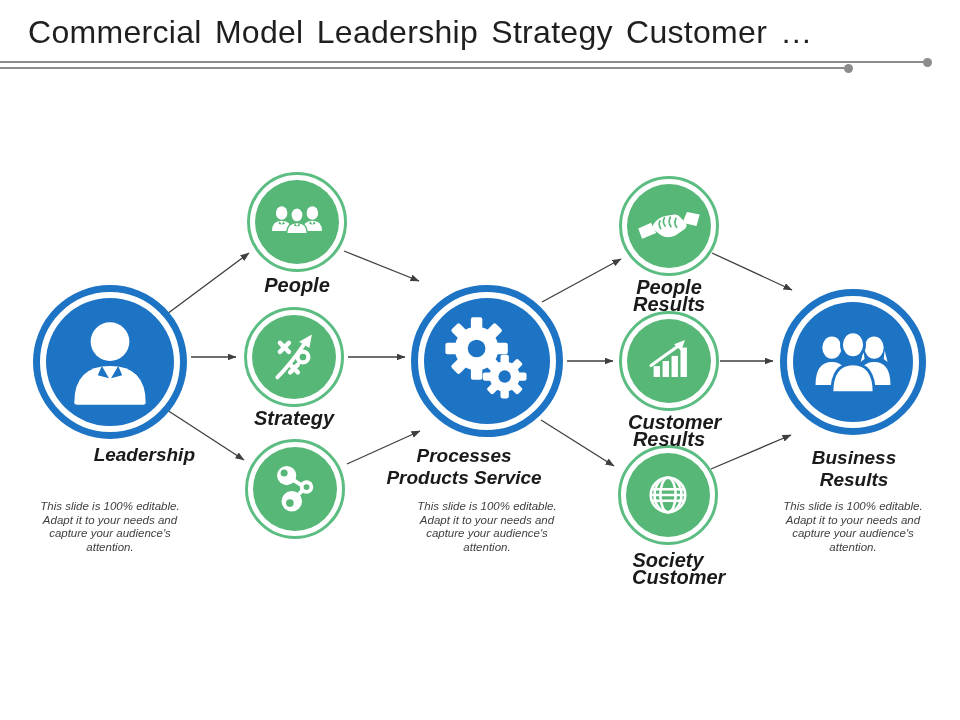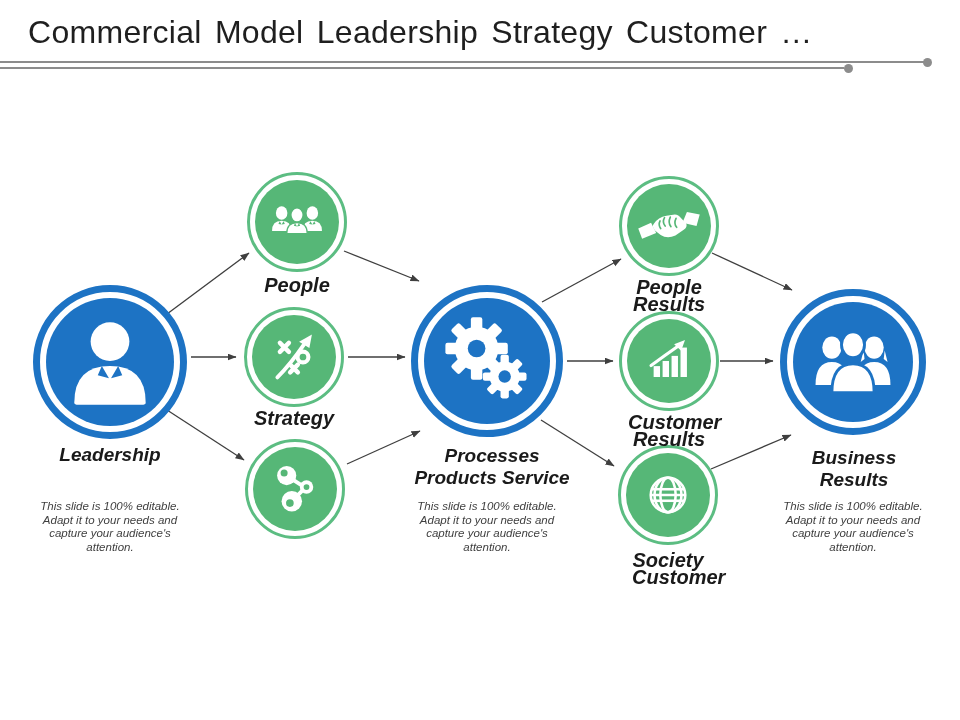--- a/index.html
+++ b/index.html
@@ -42,22 +42,22 @@
   .n-people-results{left:619px;top:176px;}
   .n-customer-results{left:619px;top:311px;}
   .n-society-results{left:618px;top:445px;}
   .green-node{width:100px;height:100px;}
   .green-node .disc{width:84px;height:84px;}
   
   .lbl{position:absolute;z-index:3;transform:translateX(-50%);text-align:center;
        font-weight:700;font-style:italic;color:#1a1a1a;}
   .lbl-big{font-size:19px;line-height:22px;}
   .lbl-small{font-size:20px;line-height:17px;}
-  .l-leadership{left:110px;top:444px;width:170px;}
-  .l-processes{left:492px;top:445px;width:168px;}
+  .l-leadership{left:110px;top:444px;width:170px;text-align:right;}
+  .l-processes{left:464px;top:445px;width:168px;}
   .l-business{left:854px;top:447px;width:120px;}
   .l-people{left:297px;top:277px;width:90px;}
   .l-strategy{left:294px;top:410px;width:100px;}
   .l-partnerships{left:296px;top:542px;width:112px;}
   .l-people-results{left:669px;top:279px;width:72px;}
   .l-customer-results{left:669px;top:414px;width:82px;}
   .l-society-results{left:668px;top:552px;width:72px;}
   
   .caption{position:absolute;z-index:3;transform:translateX(-50%);text-align:center;
        font-style:italic;font-size:11.5px;line-height:13.5px;color:#3f3f3f;width:140px;}

